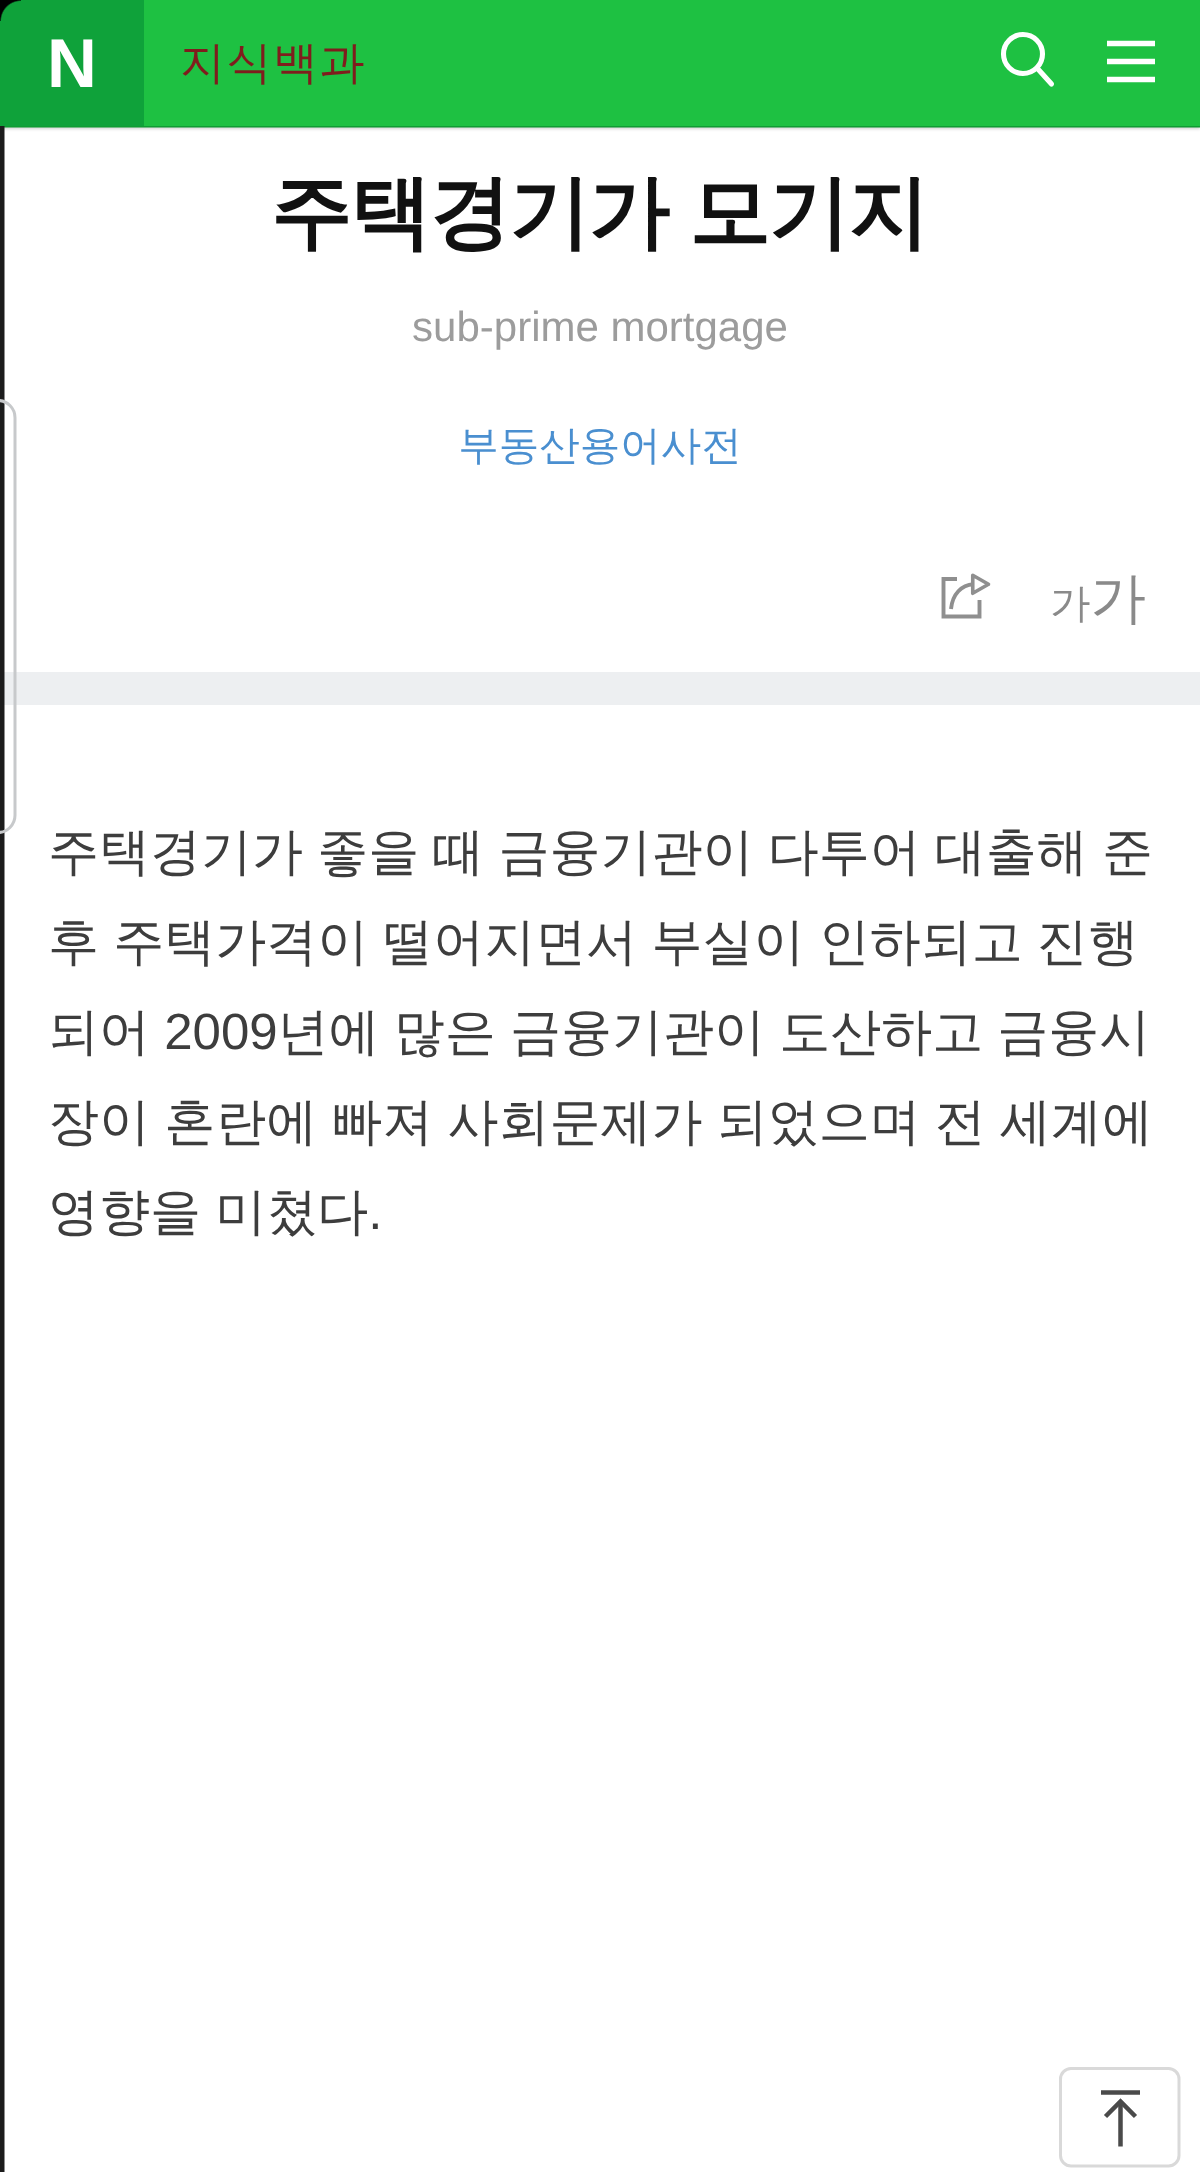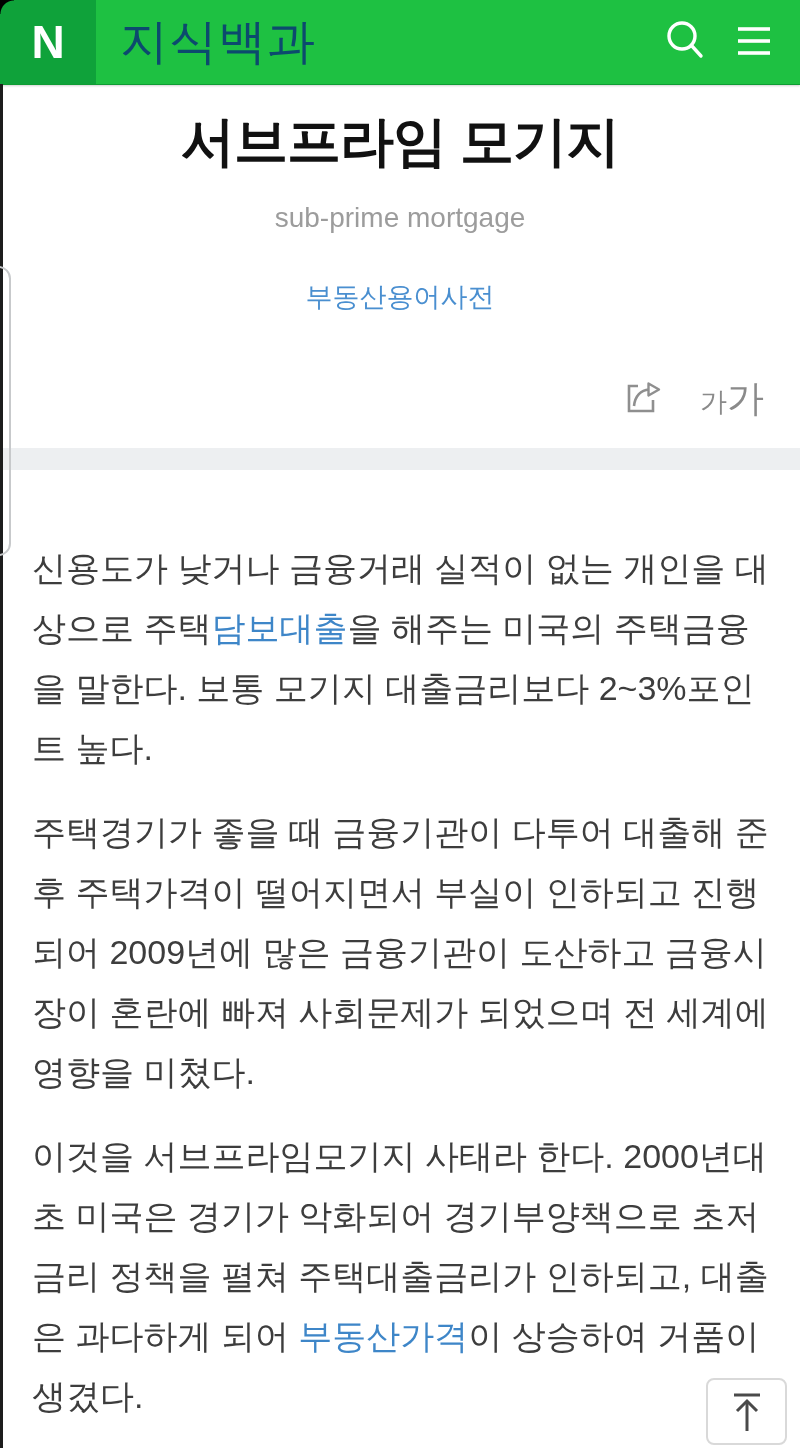--- a/index.html
+++ b/index.html
@@ -17,21 +17,21 @@
     display:flex; align-items:center;
     box-shadow:0 1px 0 #0f9c33, 0 2px 2px rgba(0,0,0,.18);
   }
   .logo {
     width:96px; height:84px; background:#0fa23a;
     display:flex; align-items:center; justify-content:center;
     cursor:pointer; flex:0 0 auto;
   }
   .logo span { color:#fff; font-size:46px; font-weight:800; line-height:1; }
   .appbar-title {
-    color:#0c4a6e; font-size:48px; font-weight:400; margin-left:24px; letter-spacing:1px;
+    color:#7f1d1d; font-size:30px; font-weight:400; margin-left:24px; letter-spacing:1px;
   }
   .appbar-actions {
     position:absolute; right:28px; top:0; height:84px;
     display:flex; align-items:center; gap:28px;
   }
   .icon-btn { background:none; border:none; padding:0; cursor:pointer; display:flex; }
 
   .corner-tl {
     position:absolute; left:0; top:0; width:14px; height:14px;
     background:radial-gradient(circle at 14px 14px, rgba(0,0,0,0) 13px, #000 14px);
@@ -115,21 +115,21 @@
         </svg>
       </button>
     </div>
   </header>
 
   <div class="corner-tl"></div>
   <div class="edge-strip"></div>
   <div class="edge-handle"></div>
 
   <main>
-    <h1 class="page-title">서브프라임 모기지</h1>
+    <h1 class="page-title">주택경기가 모기지</h1>
     <div class="page-subtitle">sub-prime mortgage</div>
 
     <div class="category-row">
       <a class="category-link">부동산용어사전</a>
     </div>
 
     <div class="toolbar">
       <button class="icon-btn" aria-label="share">
         <svg width="44" height="40" viewBox="0 0 44 40" fill="none">
           <path d="M16 8 L7 8 L7 33 L31 33 L31 22" stroke="#8f8f8f" stroke-width="2.6" stroke-linejoin="miter"></path>
@@ -139,23 +139,21 @@
       </button>
       <button class="font-size-btn" aria-label="font size">
         <span class="ga-small">가</span>
           <span class="ga-large">가</span>
       </button>
     </div>
 
     <div class="divider"></div>
 
     <article class="article-body" id="paragraphs">
-        <p><span>신용도가 낮거나 금융거래 실적이 없는 개인을 대상으로 주택</span><a class="inline-link">담보대출</a><span>을 해주는 미국의 주택금융을 말한다. 보통 모기지 대출금리보다 2~3%포인트 높다.</span></p>
         <p><span>주택경기가 좋을 때 금융기관이 다투어 대출해 준 후 주택가격이 떨어지면서 부실이 인하되고 진행되어 2009년에 많은 금융기관이 도산하고 금융시장이 혼란에 빠져 사회문제가 되었으며 전 세계에 영향을 미쳤다.</span></p>
-        <p><span>이것을 서브프라임모기지 사태라 한다. 2000년대 초 미국은 경기가 악화되어 경기부양책으로 초저금리 정책을 펼쳐 주택대출금리가 인하되고, 대출은 과다하게 되어 </span><a class="inline-link">부동산가격</a><span>이 상승하여 거품이 생겼다.</span></p>
       </article>
   </main>
 
   <button class="top-btn" aria-label="scroll to top">
     <svg width="42" height="46" viewBox="0 0 42 46" fill="none">
       <line x1="8" y1="6" x2="34" y2="6" stroke="#4a4a4a" stroke-width="3"></line>
       <line x1="21" y1="12" x2="21" y2="42" stroke="#4a4a4a" stroke-width="3"></line>
       <path d="M11 22 L21 12 L31 22" stroke="#4a4a4a" stroke-width="3" fill="none"></path>
     </svg>
   </button>

